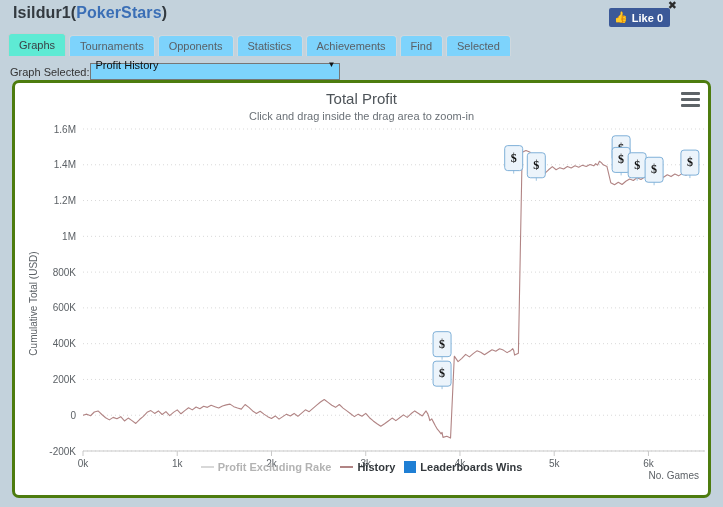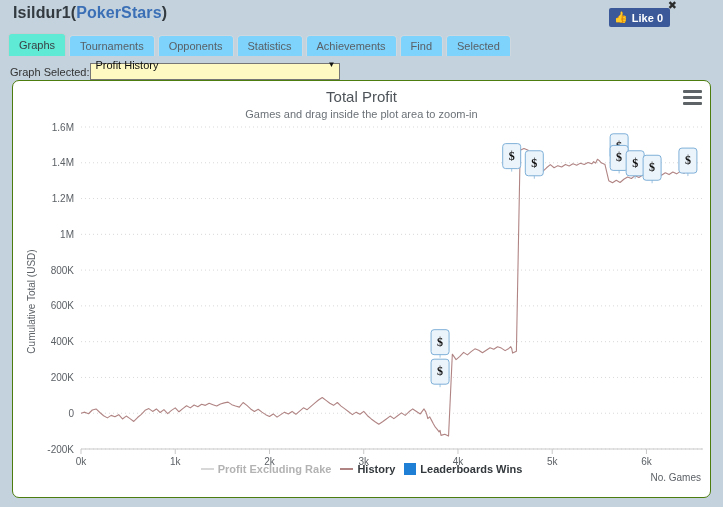--- a/index.html
+++ b/index.html
@@ -52,32 +52,32 @@
     height:23px; border-color:#c6ced4;
   }
   
   #selector-row {
     position:absolute; left:10px; top:63px;
     display:flex; align-items:center; 
   }
   #selector-label { font-size:11px; color:#333; white-space:nowrap; }
   #graph-select {
     width:250px; height:17px;
-    background:#fef9c3; border:1px solid #767676;
+    background:#7dd3fc; border:1px solid #767676;
     display:flex; align-items:center; justify-content:space-between;
     padding:0 3px 14px 5px;
     font-size:11px; color:#111; cursor:pointer;
   }
   #graph-select .caret { font-size:8px; color:#111; }
   
   #chart-panel {
     position:absolute; left:12px; top:80px;
     width:699px; height:418px;
     background:#ffffff;
-    border:1px solid #4d7c0f;
+    border:3px solid #4d7c0f;
     border-radius:7px;
     overflow:hidden;
   }
   #chart-title {
     position:absolute; top:7px; left:0; width:100%;
     text-align:center; font-size:15px; color:#4d5358;
   }
   #chart-subtitle {
     position:absolute; top:27px; left:0; width:100%;
     text-align:center; font-size:11px; color:#6b7177;
@@ -154,21 +154,21 @@
 <div id="selector-row">
   <span id="selector-label">Graph Selected:</span>
   <div id="graph-select">
     <span>Profit History</span>
     <span class="caret">▼</span>
   </div>
 </div>
 
 <div id="chart-panel">
   <div id="chart-title">Total Profit</div>
-  <div id="chart-subtitle">Games and drag inside the plot area to zoom-in</div>
+  <div id="chart-subtitle">Click and drag inside the drag area to zoom-in</div>
 
   <div id="hamburger-menu">
     <i></i>
     <i></i>
     <i></i>
   </div>
 
   <svg id="plot-svg" width="699" height="418">
       <line x1="68" x2="690" y1="368" y2="368" stroke="#d9d9d9" stroke-width="1" stroke-dasharray="1,3"></line>
       <text x="61" y="371.5" text-anchor="end" class="axis-text">-200K</text>

